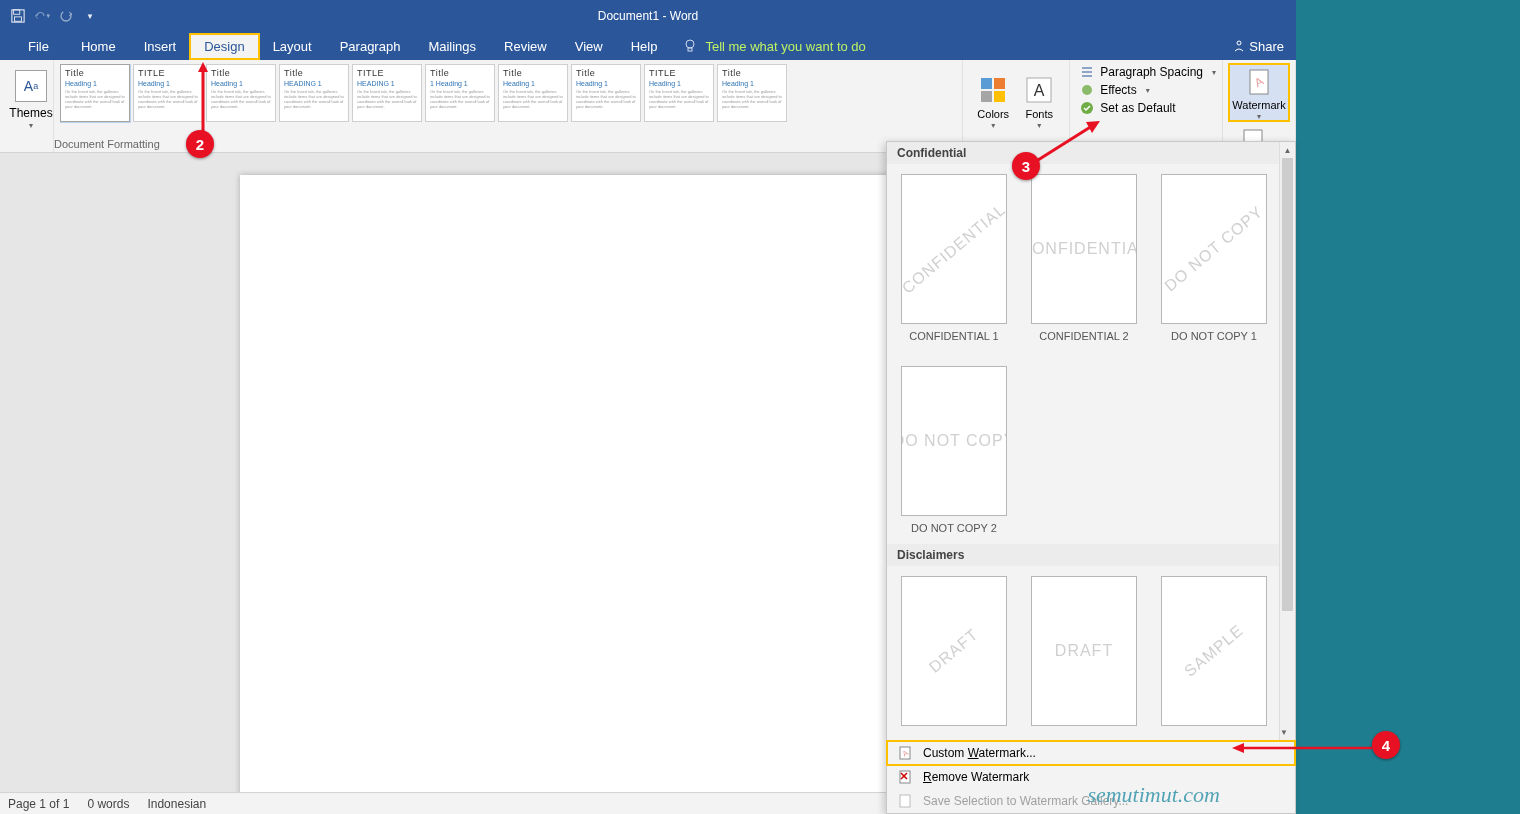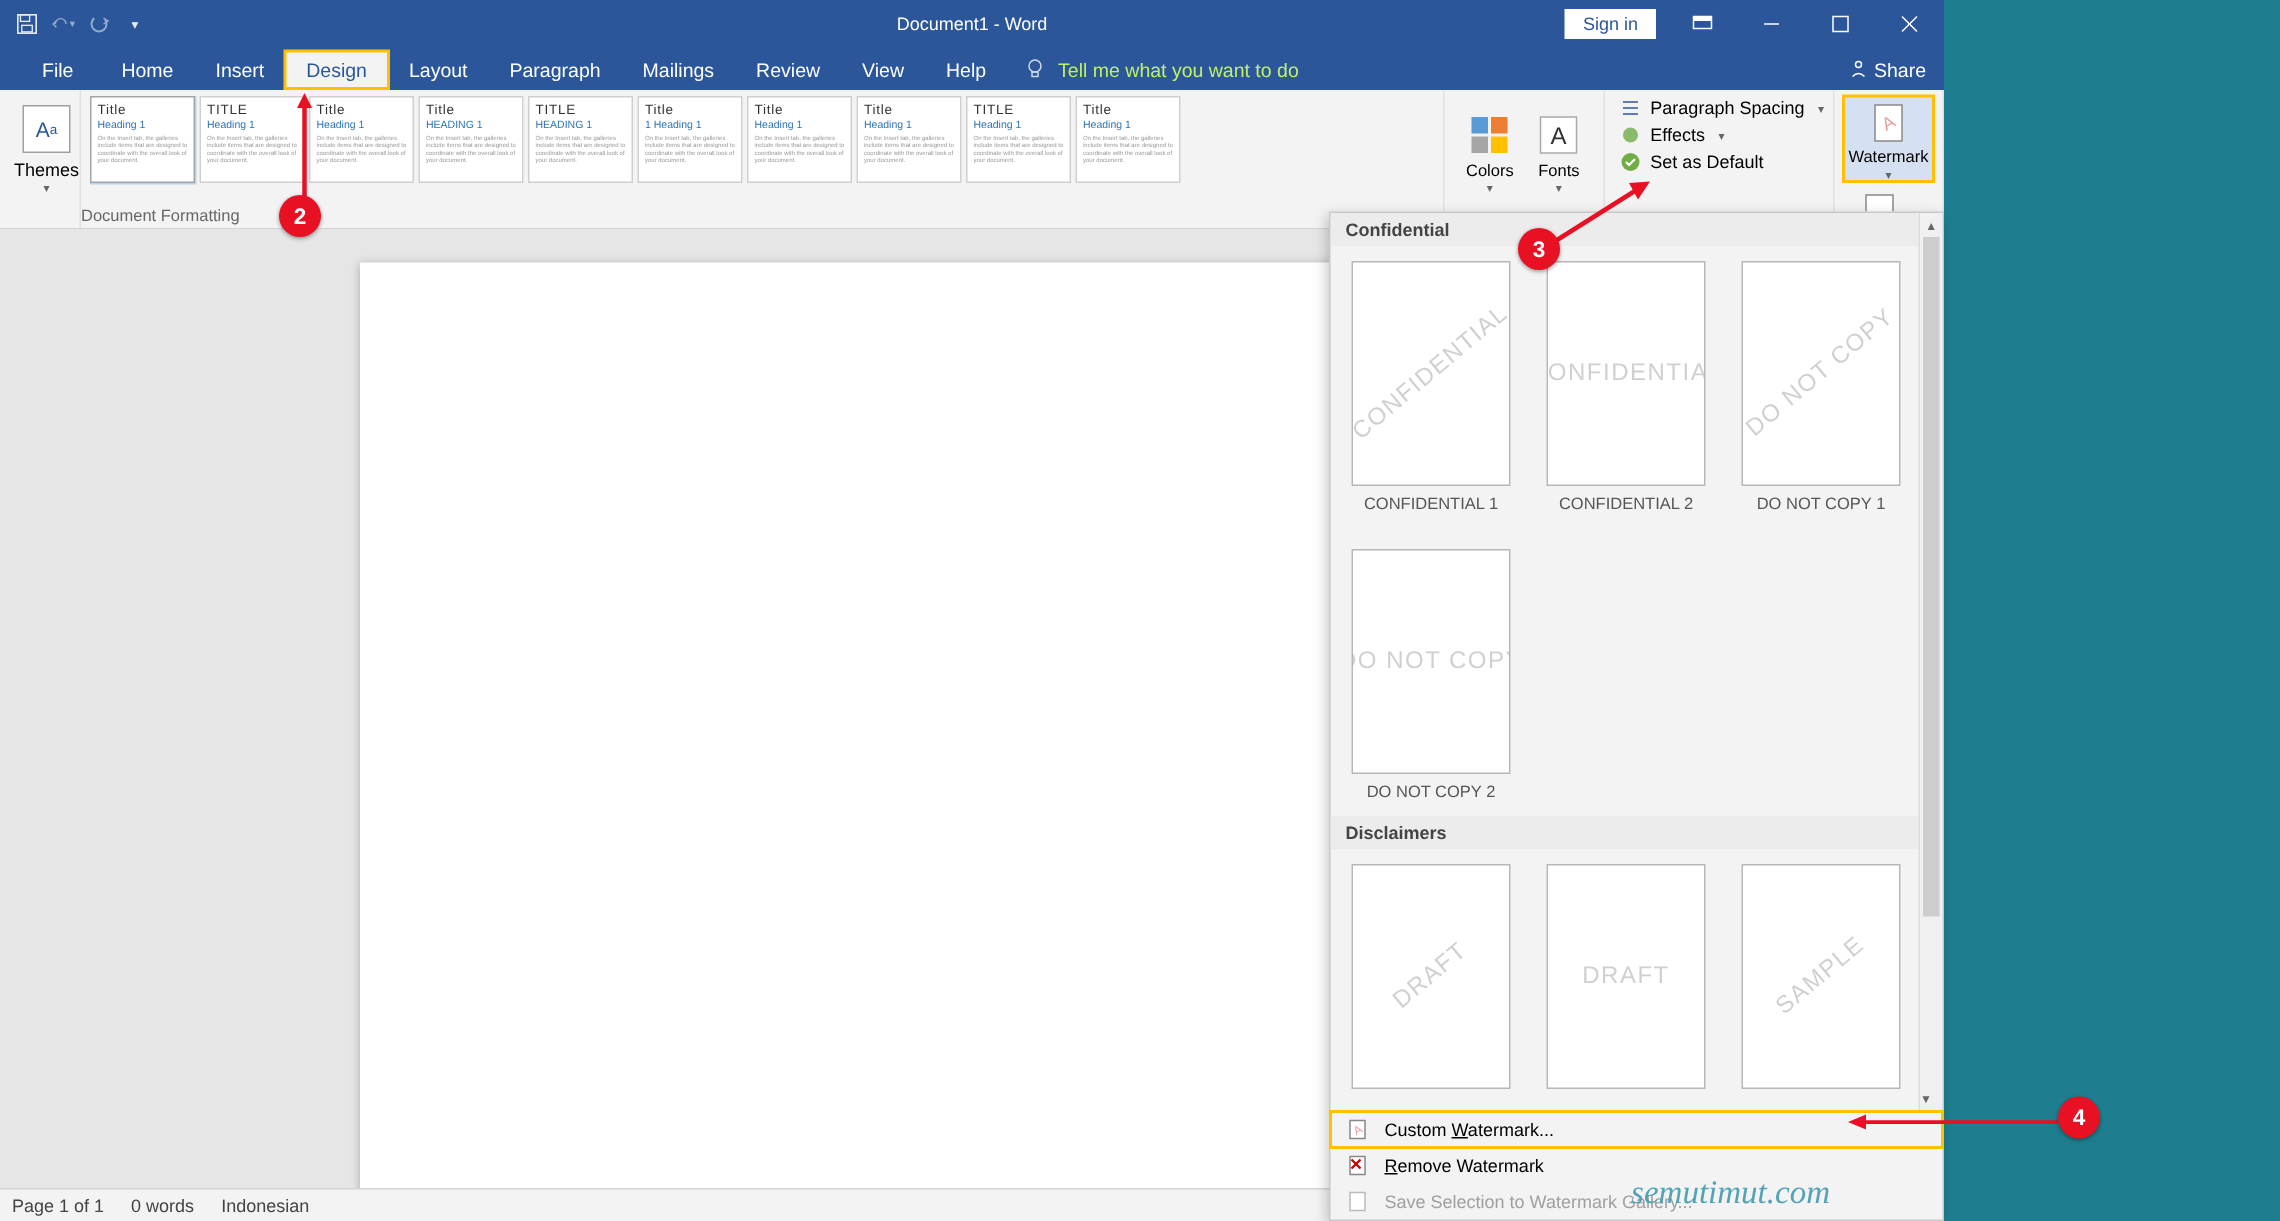--- a/index.html
+++ b/index.html
@@ -120,45 +120,20 @@
         </div>
       <div class="qat-icon" style="opacity:0.5">
           <svg width="14" height="12" viewBox="0 0 14 12">
             <circle cx="7" cy="6" r="5" fill="none" stroke="#fff" stroke-width="1.3" stroke-dasharray="20 8"></circle>
             <path d="M10 2 L13 4 L10 6" fill="none" stroke="#fff"></path>
           </svg>
         </div>
       <div class="qat-icon" style="font-size:9px">▾</div>
     </div>
     <div class="titlebar-title">Document1 - Word</div>
-    <div class="titlebar-right">
-      <div class="signin">Sign in</div>
-      <div class="win-btn">
-          <svg width="14" height="12" viewBox="0 0 14 12">
-            <rect x="1" y="1" width="12" height="8" fill="none" stroke="#fff"></rect>
-            <rect x="1" y="1" width="12" height="3" fill="#fff"></rect>
-          </svg>
-        </div>
-      <div class="win-btn">
-          <svg width="12" height="12">
-            <line x1="1" y1="6" x2="11" y2="6" stroke="#fff" stroke-width="1"></line>
-          </svg>
-        </div>
-      <div class="win-btn">
-          <svg width="12" height="12">
-            <rect x="1" y="1" width="10" height="10" fill="none" stroke="#fff"></rect>
-          </svg>
-        </div>
-      <div class="win-btn">
-          <svg width="12" height="12">
-            <line x1="1" y1="1" x2="11" y2="11" stroke="#fff"></line>
-            <line x1="11" y1="1" x2="1" y2="11" stroke="#fff"></line>
-          </svg>
-        </div>
-    </div>
   </div>
 
   <div class="menubar">
     <div class="menu-item file">File</div>
     <div class="menu-item">Home</div>
     <div class="menu-item">Insert</div>
     <div class="menu-item active highlight">Design</div>
     <div class="menu-item">Layout</div>
     <div class="menu-item">Paragraph</div>
     <div class="menu-item">Mailings</div>

